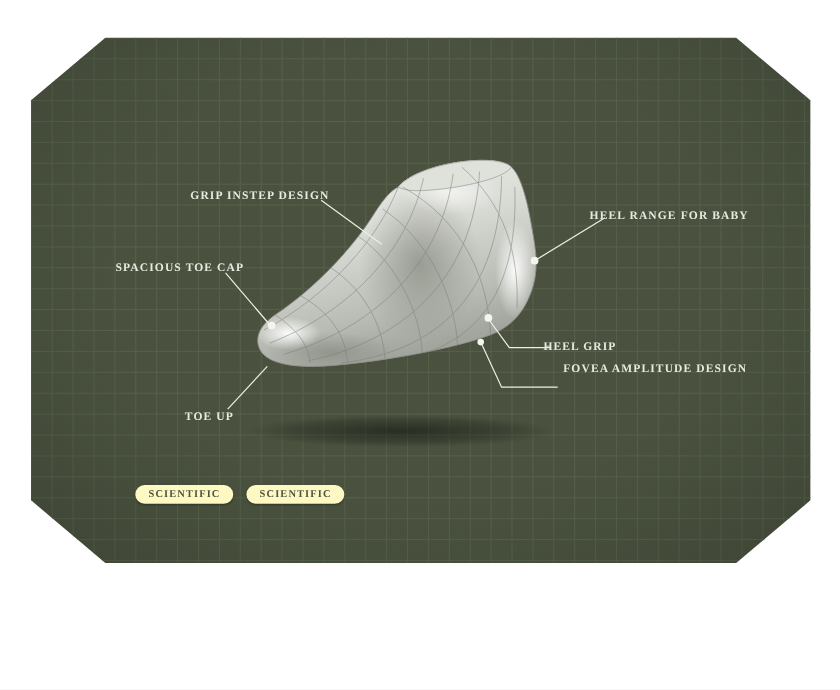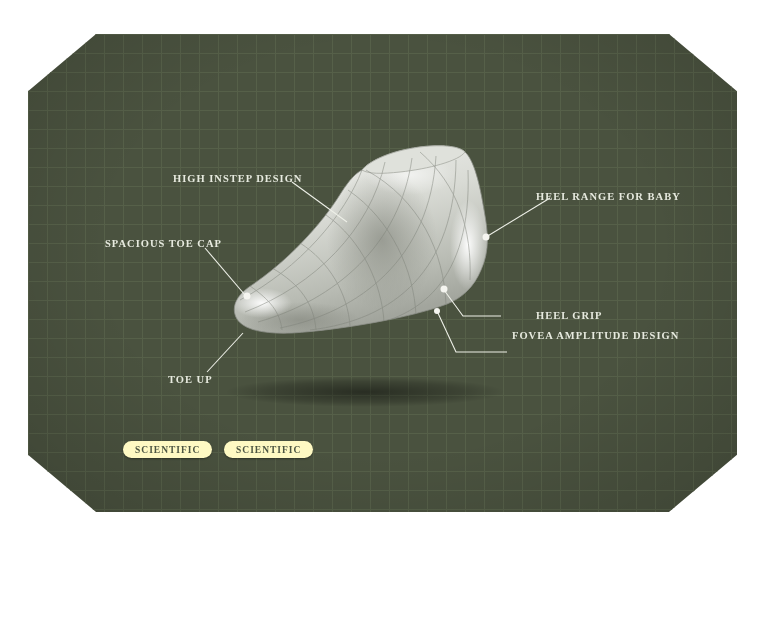--- a/index.html
+++ b/index.html
@@ -130,27 +130,27 @@
     </g>
 
     <g fill="#f5f5f0">
       <circle cx="247" cy="296" r="3.5"></circle>
       <circle cx="444" cy="289" r="3.5"></circle>
       <circle cx="486" cy="237" r="3.5"></circle>
       <circle cx="437" cy="311" r="3"></circle>
     </g>
   </svg>
 
-  <div class="callout-label" style="left:173px;top:173px;">HIGH INSTEP DESIGN</div>
+  <div class="callout-label" style="left:173px;top:173px;">GRIP INSTEP DESIGN</div>
 
   <div class="callout-label" style="left:536px;top:191px;">HEEL RANGE FOR BABY</div>
 
   <div class="callout-label" style="left:105px;top:238px;">SPACIOUS TOE CAP</div>
 
-  <div class="callout-label" style="left:536px;top:310px;text-align:center;">HEEL GRIP</div>
+  <div class="callout-label" style="left:494px;top:310px;text-align:center;">HEEL GRIP</div>
 
   <div class="callout-label" style="left:512px;top:330px;">FOVEA AMPLITUDE DESIGN</div>
 
   <div class="callout-label" style="left:168px;top:374px;">TOE UP</div>
 
   <div class="badge" style="left:123px;top:441px;">SCIENTIFIC</div>
 
   <div class="badge" style="left:224px;top:441px;">SCIENTIFIC</div>
 
 </div>

